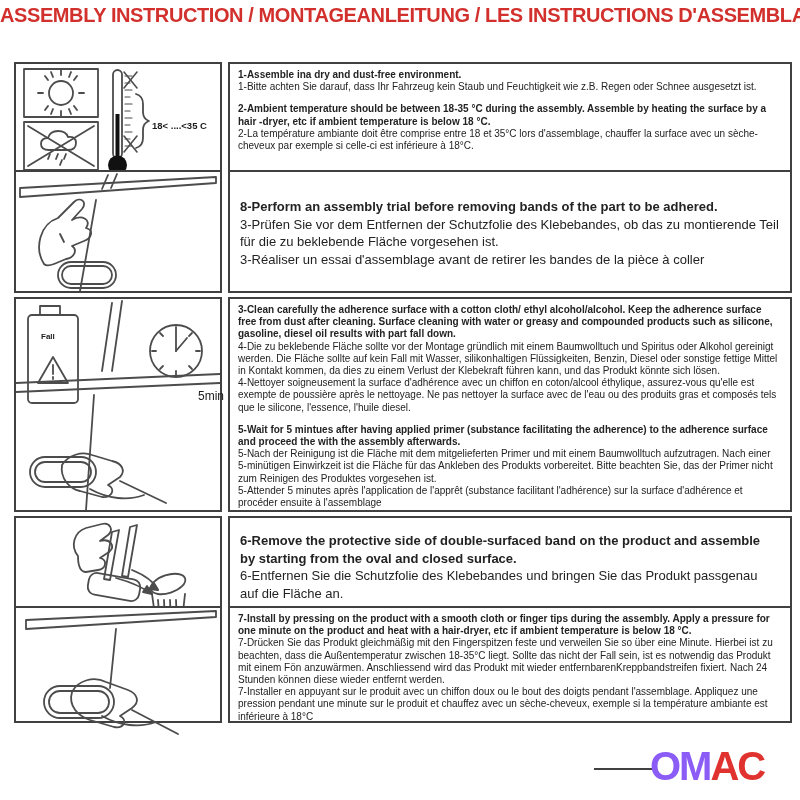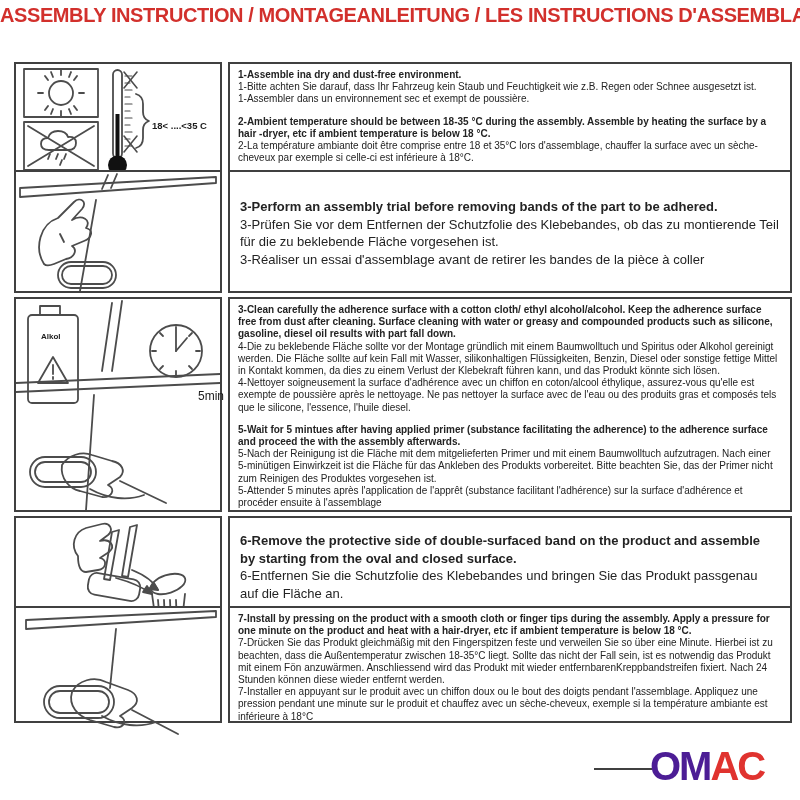--- a/index.html
+++ b/index.html
@@ -24,21 +24,21 @@
   .gap{height:10px;}
   .pad-top-lg{padding-top:26px;padding-left:10px;padding-right:10px;}
   .pad-top-md{padding-top:14px;padding-left:10px;padding-right:14px;}
   svg{display:block;}
   .illus-label{position:absolute;color:#1c1c1c;}
   .therm-label{left:136px;top:56px;font-size:9.5px;font-weight:bold;white-space:nowrap;}
   .bottle-label{left:25px;top:33px;font-size:8px;font-weight:bold;}
   .clock-label{left:146px;top:90px;font-size:12px;margin-left:36px;}
   .logo{position:absolute;top:744px;left:650px;font-size:40px;font-weight:bold;
         letter-spacing:-2px;white-space:nowrap;}
-  .logo .blk{color:#4c1d95;text-align:center;}
+  .logo .blk{color:#8b5cf6;text-align:center;}
   .logo .red{color:#e0332f;}
   .logo-rule{position:absolute;top:768px;left:594px;width:58px;height:2px;background:#404040;}
 </style>
 </head>
 <body>
 
 <div class="page">
 
   <div class="title">ASSEMBLY INSTRUCTION / MONTAGEANLEITUNG / LES INSTRUCTIONS D'ASSEMBLAGE</div>
 
@@ -97,21 +97,20 @@
           <path d="M120,30 q7,2 7,10 l0,8 q0,7 6,9 q-6,2 -6,9 l0,8 q0,8 -7,10"></path>
         </g>
       </g>
     </svg>
     <span class="illus-label therm-label">18&lt; ....&lt;35 C</span>
   </div>
 
   <div class="cell r r1 txt sm">
     <p class="en">1-Assemble ina dry and dust-free environment.</p>
     <p>1-Bitte achten Sie darauf, dass Ihr Fahrzeug kein Staub und Feuchtigkeit wie z.B. Regen oder Schnee ausgesetzt ist.</p>
-    <p>1-Assembler dans un environnement sec et exempt de poussière.</p>
     <div class="gap"></div>
     <p class="en">2-Ambient temperature should be between 18-35 °C  during the assembly. Assemble by heating the surface by a hair -dryer, etc if ambient temperature is below 18 °C.</p>
     <p>2-La température ambiante doit être comprise entre 18 et 35°C lors d'assemblage, chauffer la surface avec un sèche-cheveux par exemple si celle-ci est inférieure à 18°C.</p>
   </div>
 
   <div class="cell l r2">
     <svg width="204" height="119" viewBox="0 0 204 119">
       <g stroke="#4c4c4c" stroke-width="1.8" fill="none" stroke-linecap="round" stroke-linejoin="round">
         <polygon points="4,16 200,5 200,11 4,25"></polygon>
         <line x1="92" y1="3" x2="86" y2="17"></line>
@@ -121,21 +120,21 @@
           <rect x="42" y="90" width="58" height="26" rx="13"></rect>
           <rect x="46" y="94" width="50" height="18" rx="9"></rect>
         </g>
         <path d="M28,92 C18,76 24,52 42,46 L58,30 C64,24 72,30 66,37 L56,48 C66,42 76,48 70,56 C78,58 76,66 68,69 L56,74 C62,78 58,86 50,87 L38,92 C33,94 30,94 28,92 Z"></path>
         <line x1="44" y1="62" x2="48" y2="70"></line>
       </g>
     </svg>
   </div>
 
   <div class="cell r r2 txt lg pad-top-lg">
-    <p class="en">3-Perform an assembly trial before removing bands of the part to be adhered.</p>
+    <p class="en">8-Perform an assembly trial before removing bands of the part to be adhered.</p>
     <p>3-Prüfen Sie vor dem Entfernen der Schutzfolie des Klebebandes, ob das zu montierende Teil für die zu beklebende Fläche vorgesehen ist.</p>
     <p>3-Réaliser un essai d'assemblage avant de retirer les bandes de la pièce à coller</p>
   </div>
 
   <div class="cell l r3">
     <svg width="204" height="211" viewBox="0 0 204 211">
       <g stroke="#4c4c4c" stroke-width="1.8" fill="none" stroke-linecap="round" stroke-linejoin="round">
         <g>
           <rect x="24" y="7" width="20" height="9"></rect>
           <rect x="12" y="16" width="50" height="88" rx="4"></rect>
@@ -163,21 +162,21 @@
         <line x1="78" y1="96" x2="70" y2="211"></line>
         <g>
           <rect x="14" y="158" width="66" height="30" rx="15"></rect>
           <rect x="19" y="163" width="56" height="20" rx="10"></rect>
         </g>
         <path d="M46,166 C52,156 66,152 76,156 L96,162 C106,164 110,172 104,178 L92,186 C100,190 96,199 86,198 L64,192 C54,190 44,180 46,166 Z"></path>
         <path d="M74,190 C92,200 112,202 128,196"></path>
         <line x1="104" y1="182" x2="150" y2="204"></line>
       </g>
     </svg>
-    <span class="illus-label bottle-label">Alkol</span>
+    <span class="illus-label bottle-label">Fall</span>
     <span class="illus-label clock-label">5min</span>
   </div>
 
   <div class="cell r r3 txt sm">
     <p class="en">3-Clean carefully the adherence surface with a cotton cloth/ ethyl alcohol/alcohol. Keep the adherence surface free from dust after cleaning. Surface cleaning with water or greasy and compounded products such as silicone, gasoline, diesel oil results with part fall down.</p>
     <p>4-Die zu beklebende Fläche sollte vor der Montage gründlich mit einem Baumwolltuch und Spiritus oder Alkohol gereinigt werden. Die Fläche sollte auf kein Fall mit Wasser, silikonhaltigen Flüssigkeiten, Benzin, Diesel oder sonstige fettige Mittel in Kontakt kommen, da dies zu einem Verlust der Klebekraft führen kann, und das Produkt könnte sich lösen.</p>
     <p>4-Nettoyer soigneusement la surface d'adhérence avec un chiffon en coton/alcool éthylique, assurez-vous qu'elle est exempte de poussière après le nettoyage. Ne pas nettoyer la surface avec de l'eau ou des produits gras et composés tels que le silicone, l'essence, l'huile diesel.</p>
     <div class="gap"></div>
     <p class="en">5-Wait for 5 mintues after having applied primer (substance facilitating the adherence) to the adherence surface and proceed the with the assembly afterwards.</p>
     <p>5-Nach der Reinigung ist die Fläche mit dem mitgelieferten Primer und mit einem Baumwolltuch aufzutragen. Nach einer 5-minütigen Einwirkzeit ist die Fläche für das Ankleben des Produkts vorbereitet. Bitte beachten Sie, das der Primer nicht zum Reinigen des Produktes vorgesehen ist.</p>

